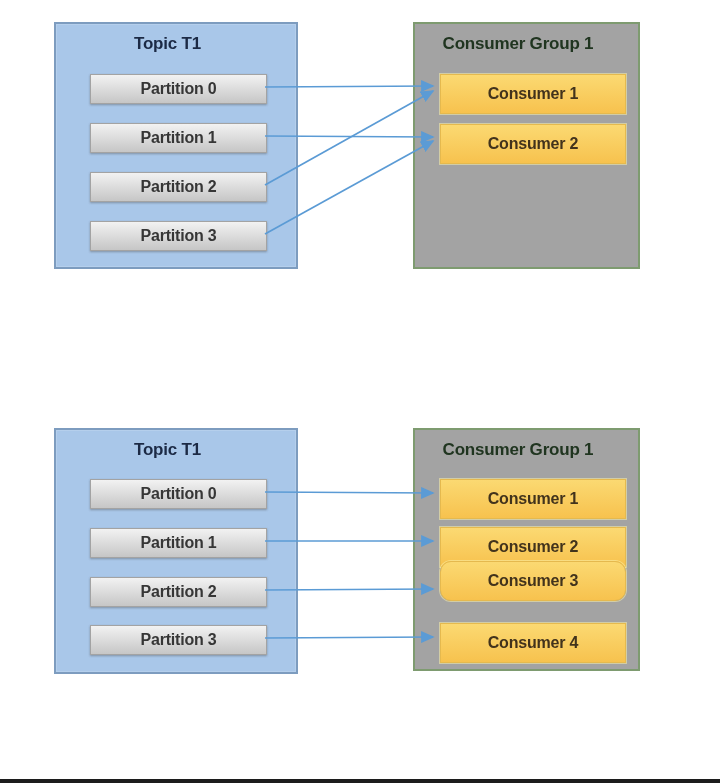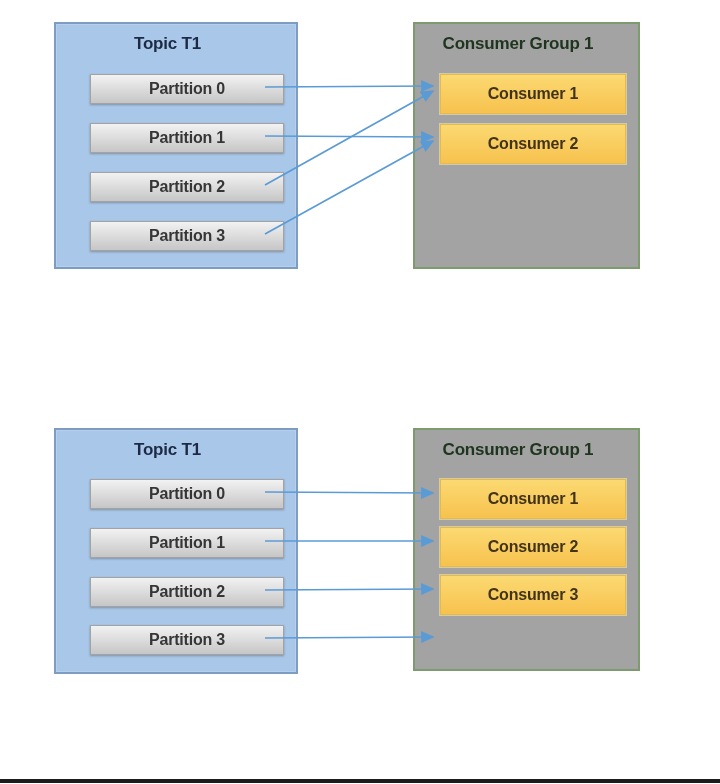--- a/index.html
+++ b/index.html
@@ -24,21 +24,21 @@
   .node{
     position:absolute;box-sizing:border-box;display:flex;
     align-items:center;justify-content:center;
     font-size:16px;font-weight:700;letter-spacing:-0.2px;
   }
   .partition{
     background:linear-gradient(#f2f2f2,#c6c6c6);
     border:1px solid #a3a3a3;
     box-shadow:0 1px 2px rgba(80,80,80,.45);
     color:#363636;
-    left:34px;width:194px;height:30px;
+    left:34px;width:177px;height:30px;
   }
   .consumer{
     background:linear-gradient(#fbd972,#f7c24e);
     border:1px solid #e5b94e;
     box-shadow:0 0 0 1px rgba(250,240,170,.55);
     color:#42331c;
     left:25px;width:186px;height:40px;
   }
   #arrow-layer{position:absolute;left:0;top:0;pointer-events:none;}
   .bottom-edge{
@@ -67,21 +67,22 @@
   <div class="node partition" style="top:49px;">Partition 0</div>
   <div class="node partition" style="top:98px;">Partition 1</div>
   <div class="node partition" style="top:147px;">Partition 2</div>
   <div class="node partition" style="top:195px;">Partition 3</div>
 </div>
 
 <div class="box group-box" style="left:413px;top:428px;width:227px;height:243px;">
   <div class="box-title group-title">Consumer Group 1</div>
   <div class="node consumer" style="top:49px;">Consumer 1</div>
   <div class="node consumer" style="top:97px;">Consumer 2</div>
-  <div class="node consumer" style="top:145px;">Consumer 3</div>
+  <div class="node consumer" style="top:131px;border-radius:11px;">Consumer 3</div>
+  <div class="node consumer" style="top:193px;">Consumer 4</div>
 </div>
 
 <svg id="arrow-layer" width="720" height="784" viewBox="0 0 720 784">
   <defs>
     <marker id="ah" markerWidth="8" markerHeight="7" refX="7" refY="3.5" orient="auto">
       <path d="M0,0 L8,3.5 L0,7 Z" fill="#5B9BD5"></path>
     </marker>
   </defs>
 
   <line x1="265" y1="87" x2="433" y2="86" stroke="#5B9BD5" stroke-width="1.7" marker-end="url(#ah)"></line>

